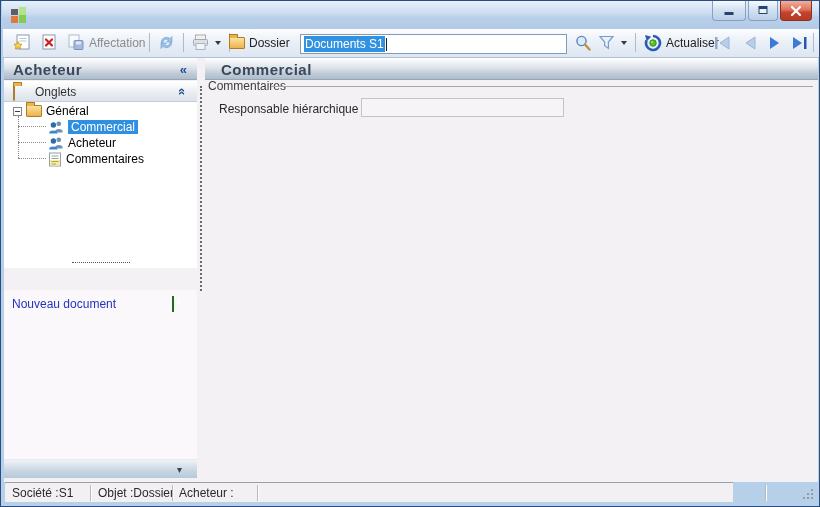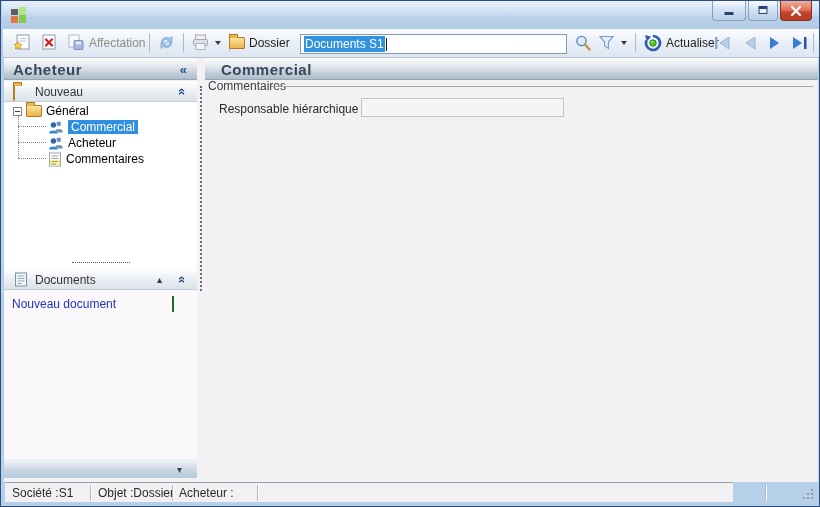--- a/index.html
+++ b/index.html
@@ -222,21 +222,21 @@
   <div class="abs bighead" style="left:3px;width:193px;">
     <span class="t" style="left:9px;">Acheteur</span>
     <span class="abs chev" style="right:10px;top:4px;">«</span>
   </div>
   <div class="abs bighead" style="left:204px;width:613px;">
     <span class="t" style="left:16px;">Commercial</span>
   </div>
 
   <div class="abs panelhead" style="top:80px;">
     <span class="abs" style="left:9px;top:4px;"><span class="folder"></span></span>
-    <span class="abs" style="left:31px;top:3px;color:#333;">Nouveau</span>
+    <span class="abs" style="left:31px;top:3px;color:#333;">Onglets</span>
     <span class="abs chev rot-up" style="right:11px;top:3px;">«</span>
   </div>
 
   <div class="abs white-area" style="top:101px;height:156px;">
     <div class="abs dotv" style="left:14px;top:14px;height:42px;"></div>
     <div class="abs doth" style="left:14px;top:24px;width:28px;"></div>
     <div class="abs doth" style="left:14px;top:40px;width:28px;"></div>
     <div class="abs doth" style="left:14px;top:56px;width:28px;"></div>
 
     <div class="trow" style="left:9px;top:1px;">
@@ -275,34 +275,20 @@
         <line x1="3.5" y1="12" x2="8" y2="12" stroke="#b0a060"></line>
       </svg>
       <span class="tree-label">Commentaires</span>
     </div>
   </div>
 
   <div class="abs white-area" style="top:257px;height:10px;">
     <div class="abs doth" style="left:68px;top:4px;width:58px;border-top-color:#555;"></div>
   </div>
 
-  <div class="abs panelhead" style="top:267px;height:22px;">
-    <span class="abs" style="left:10px;top:3px;">
-      <svg width="14" height="15">
-        <rect x="1.5" y="1" width="11" height="13" fill="#f4f8fc" stroke="#7a90a8"></rect>
-        <line x1="3.5" y1="4" x2="10.5" y2="4" stroke="#8fa8c0"></line>
-        <line x1="3.5" y1="6.5" x2="10.5" y2="6.5" stroke="#8fa8c0"></line>
-        <line x1="3.5" y1="9" x2="10.5" y2="9" stroke="#8fa8c0"></line>
-        <line x1="3.5" y1="11.5" x2="8" y2="11.5" stroke="#8fa8c0"></line>
-      </svg>
-    </span>
-    <span class="abs" style="left:31px;top:4px;color:#333;">Documents</span>
-    <span class="abs tri" style="right:35px;top:6px;color:#2a3a4a;">▴</span>
-    <span class="abs chev rot-up" style="right:11px;top:4px;">«</span>
-  </div>
 
   <div class="abs" style="left:3px;top:289px;width:193px;height:169px;background:#faf8fb;">
     <span class="abs link" style="left:8px;top:7px;">Nouveau document</span>
     <span class="abs plusbtn" style="left:168px;top:7px;"></span>
   </div>
 
   <div class="abs collapse-bar">
     <span class="abs tri" style="left:173px;top:5px;">▾</span>
   </div>
 

